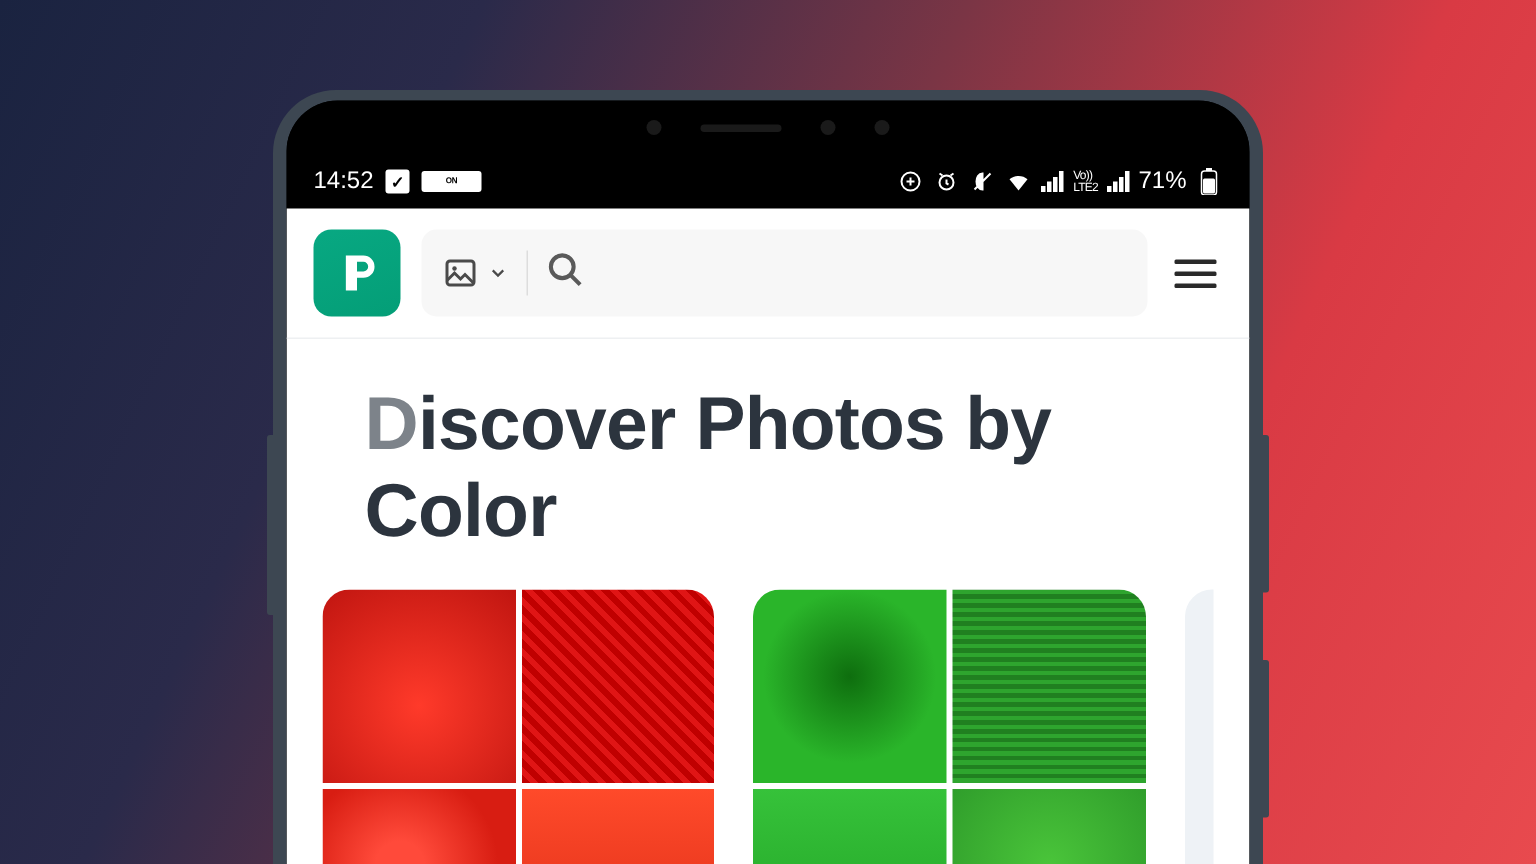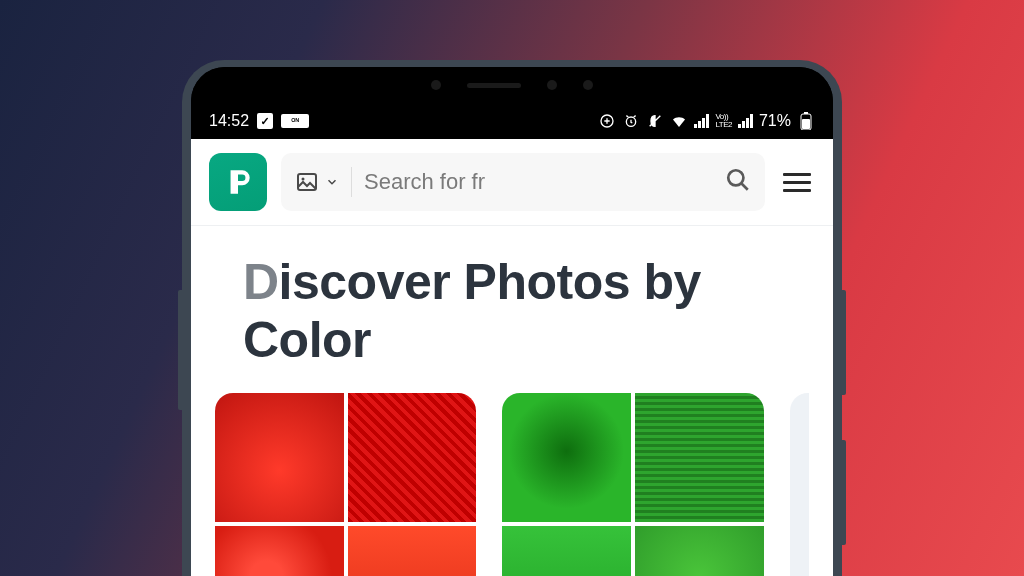--- a/index.html
+++ b/index.html
@@ -73,21 +73,21 @@
     color: #fff;
     display: flex;
     padding: 0 18px;
     font-size: 16px;
     font-weight: 500;
   }
   .status-left { display: flex; align-items: center; gap: 8px; }
   .status-right { margin-left: auto; display: flex; align-items: center; gap: 6px; }
   .status-ic { width: 18px; height: 18px; display: inline-flex; align-items: center; justify-content: center; }
   .checkbox-ic { width: 16px; height: 16px; background: #fff; border-radius: 2px; display:flex;align-items:center;justify-content:center;color:#000;font-size:11px;font-weight:bold }
-  .cc-ic { width: 28px; height: 14px; background:#fff; border-radius:2px; display:flex;align-items:center;justify-content:center;color:#000;font-size:8px;font-weight:bold }
+  .cc-ic { width: 40px; height: 14px; background:#fff; border-radius:2px; display:flex;align-items:center;justify-content:center;color:#000;font-size:8px;font-weight:bold }
   .app-content {
     background: #fff;
     height: calc(100% - 72px);
   }
   .app-header {
     display: flex;
     align-items: center;
     padding: 14px 18px;
     gap: 14px;
     border-bottom: 1px solid #eef0f2;
@@ -251,21 +251,20 @@
             <svg width="24" height="24" viewBox="0 0 24 24">
                 <rect x="3" y="4" width="18" height="16" rx="2" fill="none" stroke="#4a4a4a" stroke-width="2"></rect>
                 <circle cx="8" cy="9" r="1.5" fill="#4a4a4a"></circle>
                 <path d="M3 17l5-5 4 4 3-3 6 6" fill="none" stroke="#4a4a4a" stroke-width="2"></path>
               </svg>
             <svg width="14" height="14" viewBox="0 0 24 24">
                 <path d="M6 9l6 6 6-6" fill="none" stroke="#4a4a4a" stroke-width="2.5"></path>
               </svg>
           </div>
           <div class="divider"></div>
-          <div class="search-placeholder">Search for fr</div>
           <span class="search-icon">
             <svg width="26" height="26" viewBox="0 0 24 24">
                 <circle cx="10" cy="10" r="7" fill="none" stroke="#5a5a5a" stroke-width="2.5"></circle>
                 <path d="M15 15l6 6" stroke="#5a5a5a" stroke-width="2.5"></path>
               </svg>
           </span>
         </div>
         <div class="hamburger">
           <span></span>
             <span></span>

